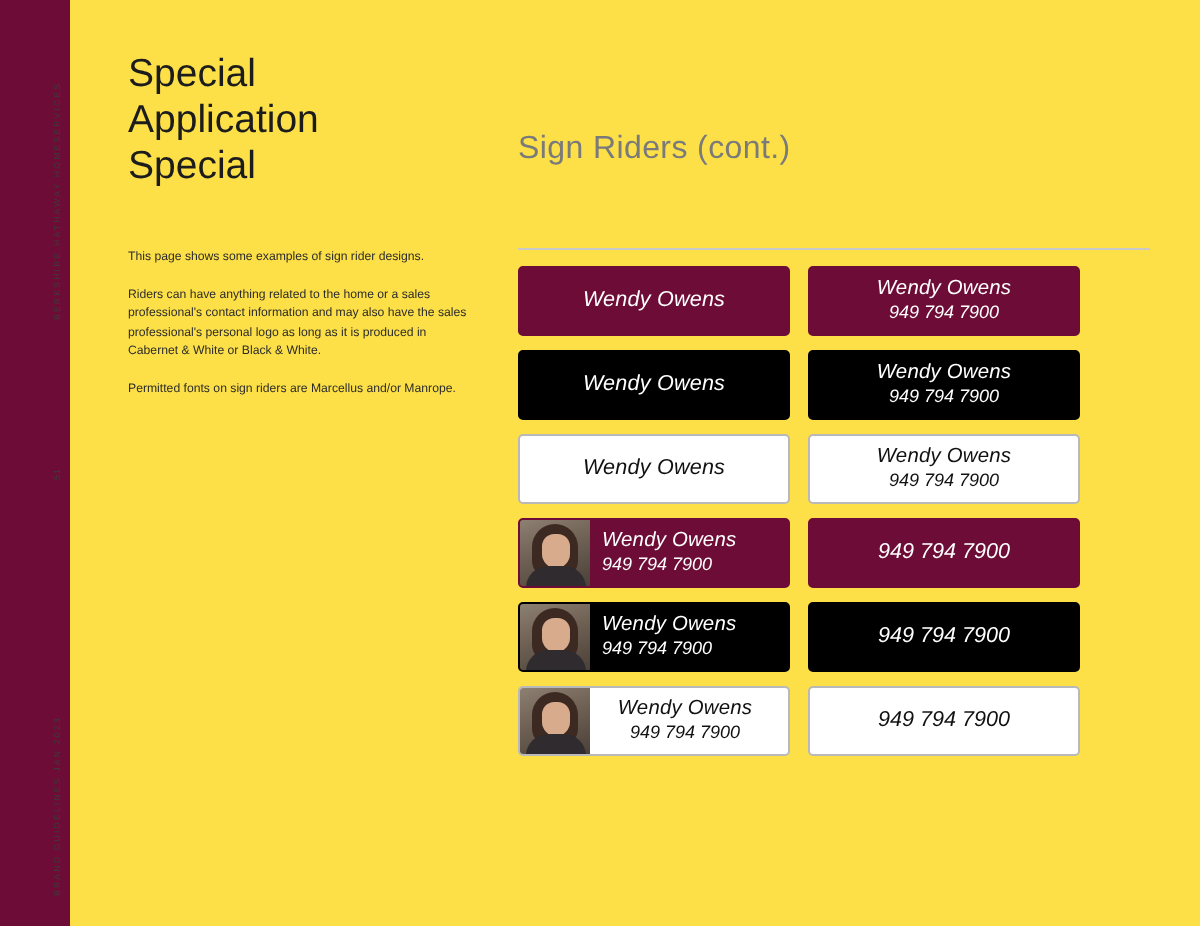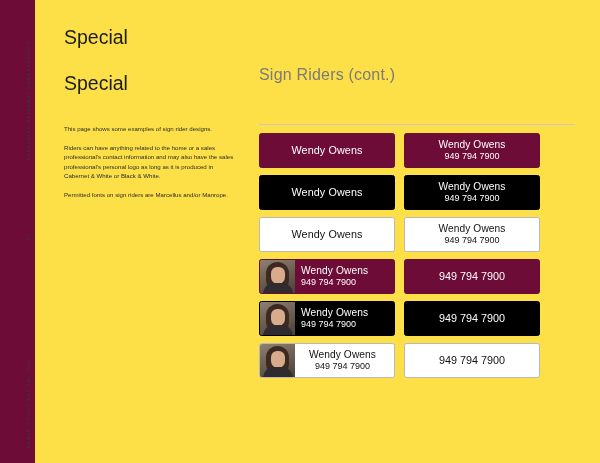--- a/index.html
+++ b/index.html
@@ -91,20 +91,21 @@
     width: 316px;
     height: 1px;
     background: #c9c9c9;
   }
   
   .riders {
     position: absolute;
     left: 259px;
     top: 133px;
     width: 318px;
+    font-style: italic;
   }
   .rider-row {
     display: flex;
     gap: 9px;
     margin-bottom: 7px;
   }
   .rider {
     width: 136px;
     height: 35px;
     border-radius: 2.5px;
@@ -194,21 +195,21 @@
 <div class="page">
 
   <div class="left-bar"></div>
 
   <div class="side-text side-text-top">BERKSHIRE HATHAWAY HOMESERVICES</div>
   <div class="side-text side-text-num">51</div>
   <div class="side-text side-text-bottom">BRAND GUIDELINES  JAN 2023</div>
 
   <div class="title">
     <span>Special</span><br>
-    <br>
+    <span>Application</span><br>
     <span>Special</span>
   </div>
 
   <div class="body-copy">
     <p>This page shows some examples of sign rider designs.</p>
     <p>Riders can have anything related to the home or a sales professional's contact information and may also have the sales professional's personal logo as long as it is produced in Cabernet &amp; White or Black &amp; White.</p>
     <p>Permitted fonts on sign riders are Marcellus and/or Manrope.</p>
   </div>
 
   <div class="section-title">Sign Riders (cont.)</div>

